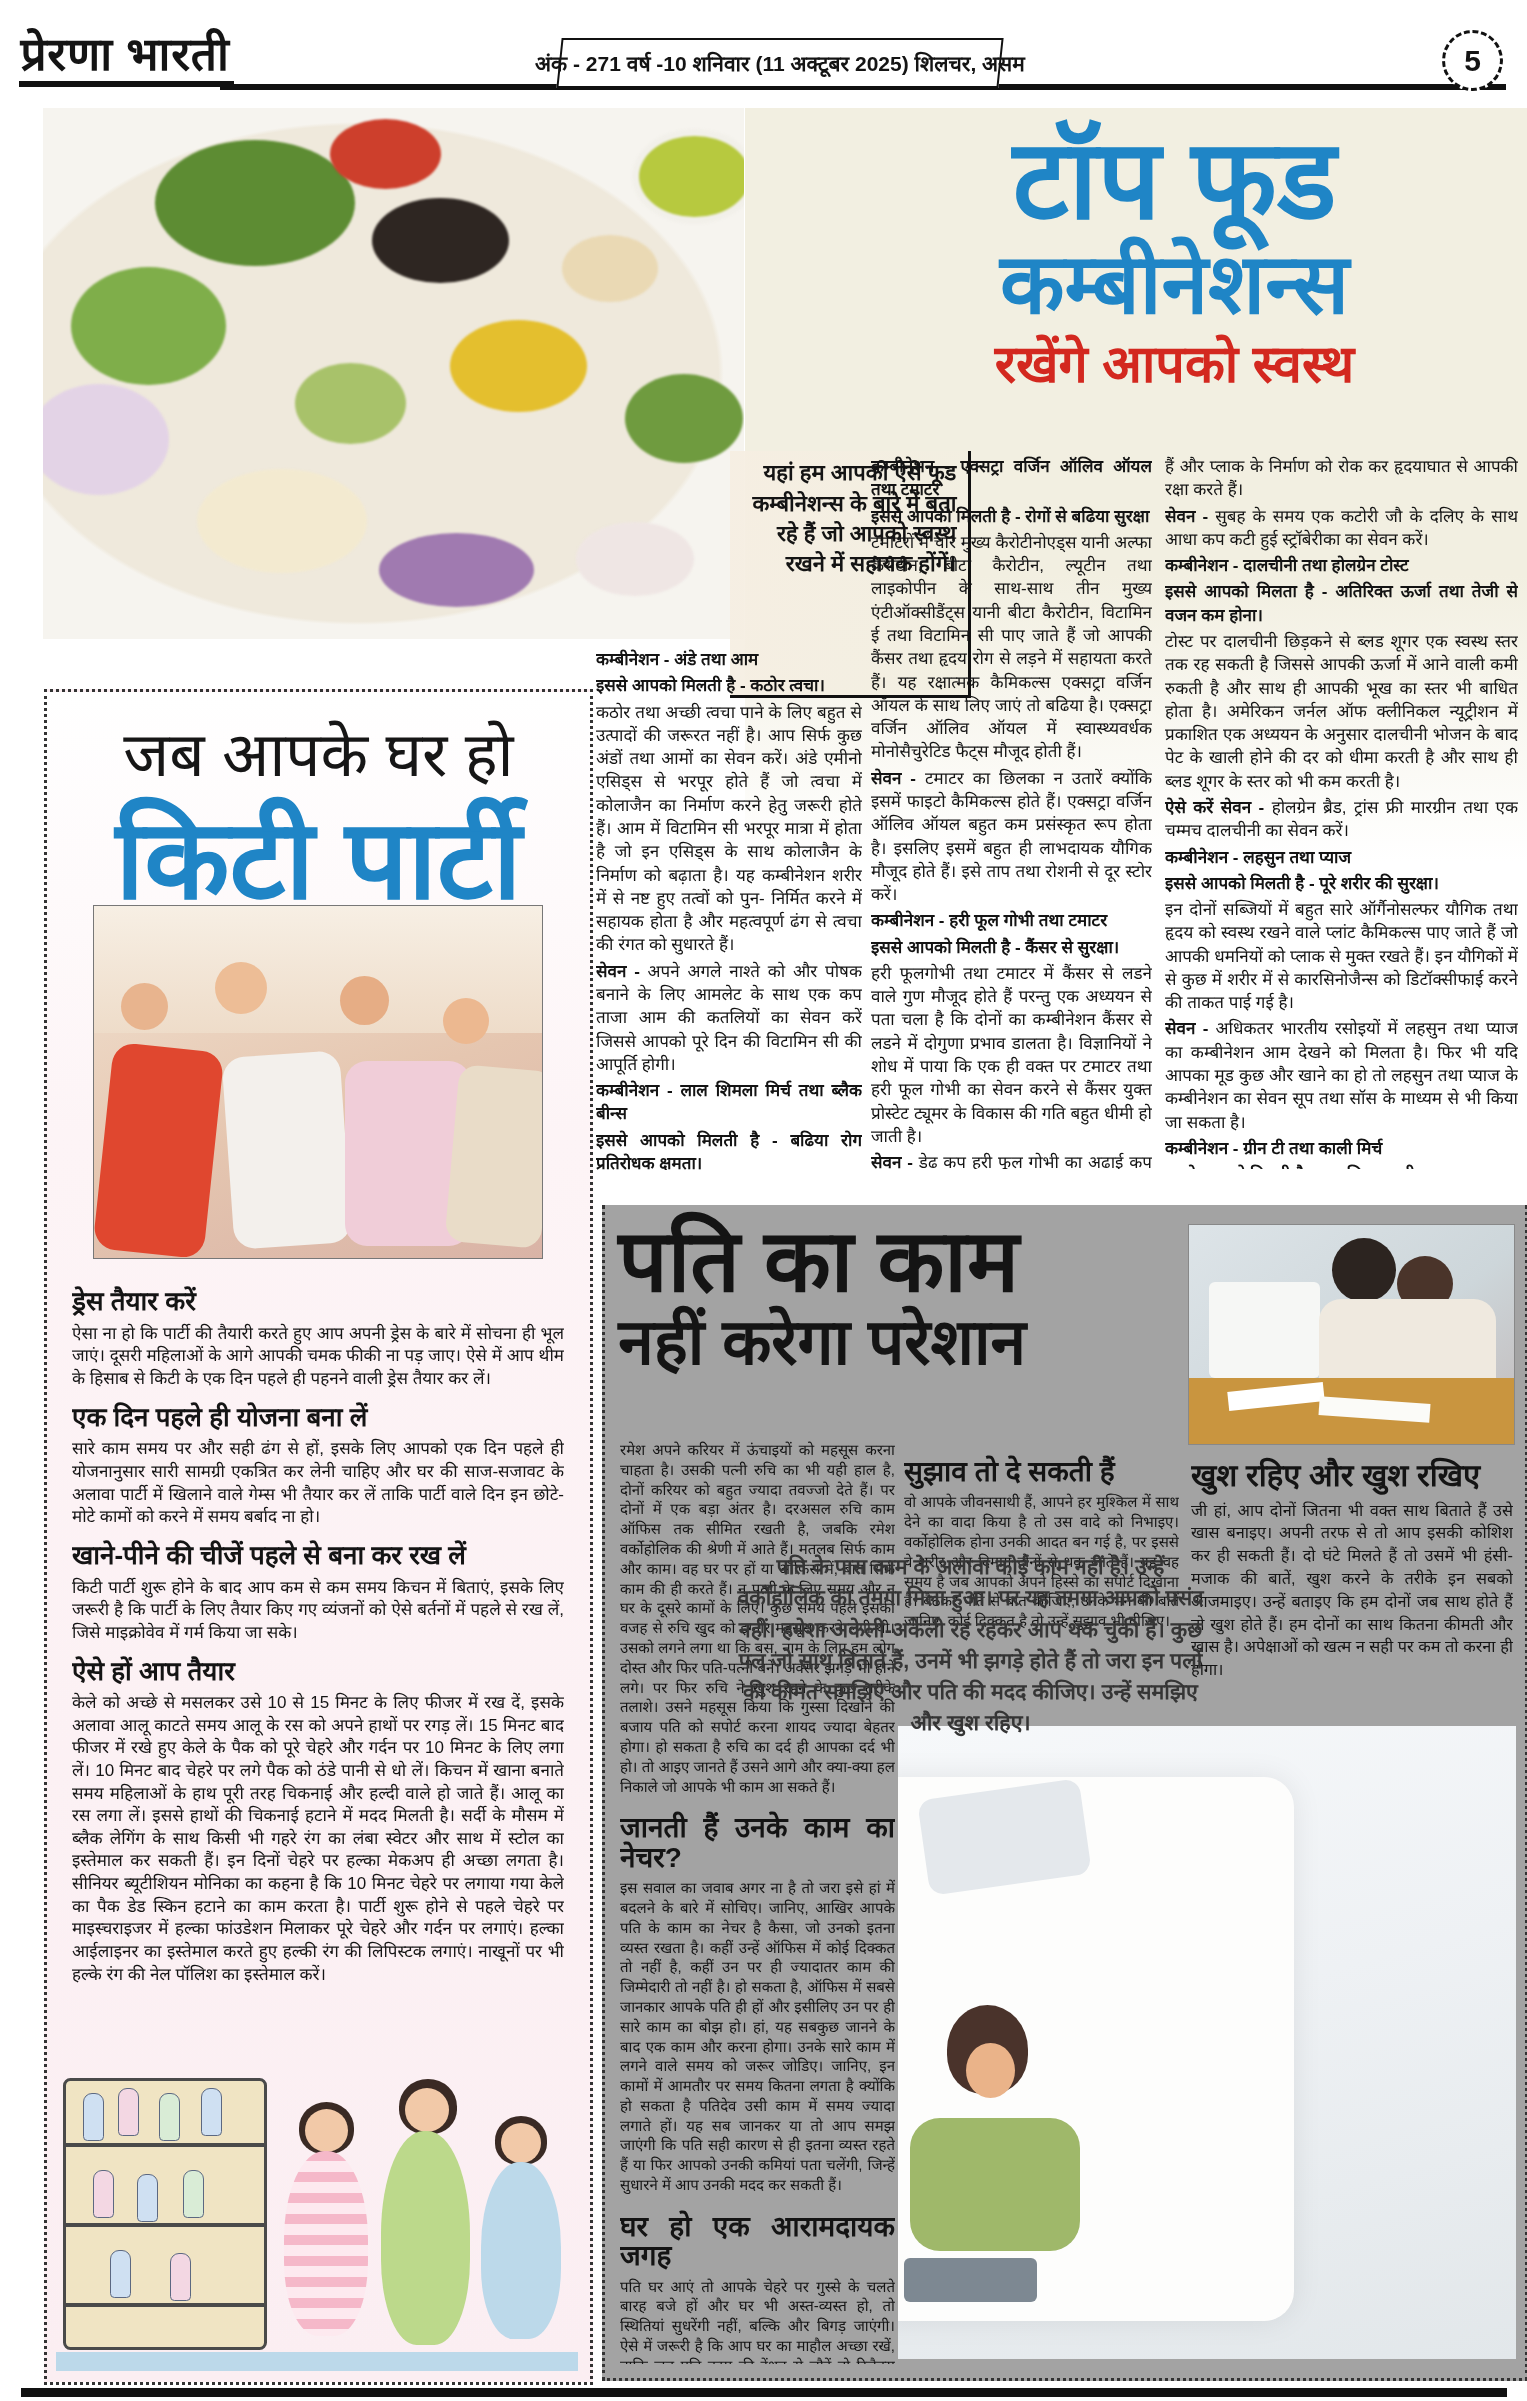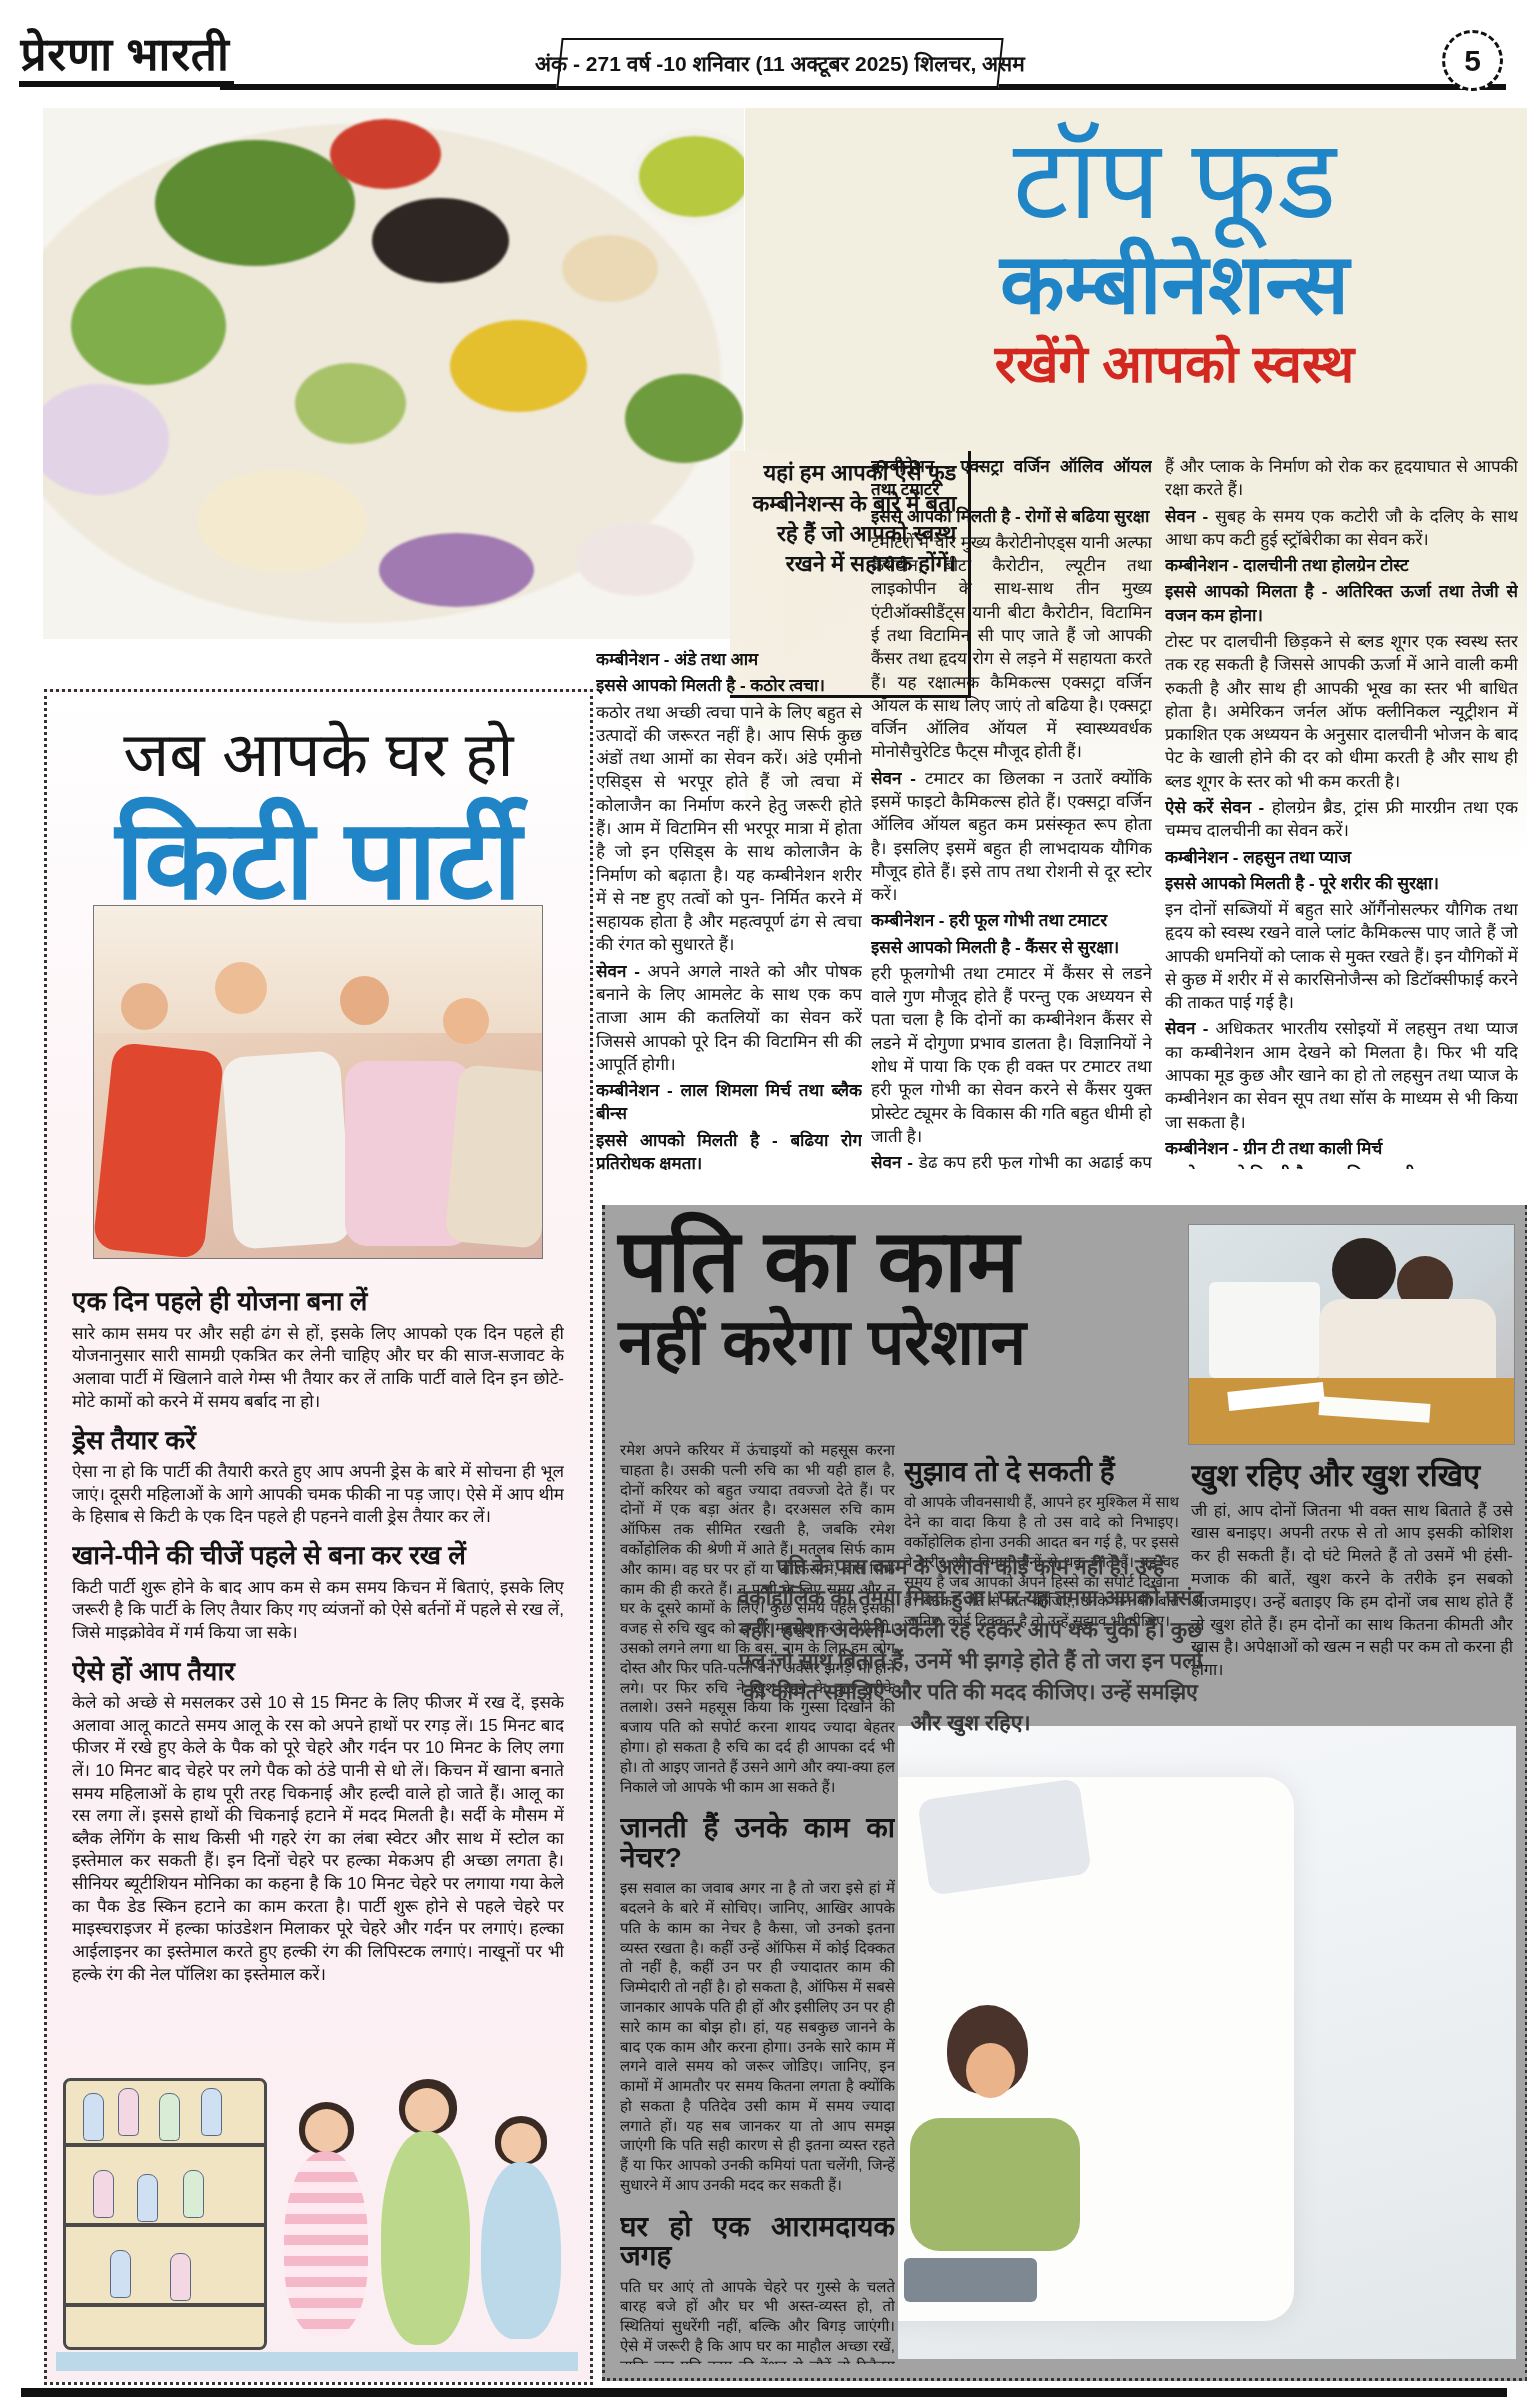--- a/index.html
+++ b/index.html
@@ -15,21 +15,21 @@
              transform:skewX(-6deg);display:flex;align-items:center;justify-content:center}
   .issue-text{transform:skewX(6deg);font-size:21px;font-weight:700;white-space:nowrap}
   .page-badge{left:1442px;top:30px;width:55px;height:55px;border:3.7px dashed #111;border-radius:50%;
               background:#fff;display:flex;align-items:center;justify-content:center;
               font-size:30px;font-weight:900}
 
   
   .cream-panel{left:745px;top:108px;width:782px;height:754px;
                background:linear-gradient(180deg,#f2efe1 0%,#f2efe1 62%,rgba(242,239,225,0) 100%)}
   .food-headline{left:821px;top:124px;width:707px;text-align:center;line-height:1.02}
-  .fh1{font-size:111px;font-weight:400;color:#1f85c6}
+  .fh1{font-size:111px;font-weight:700;color:#1f85c6}
   .fh2{font-size:84px;font-weight:900;color:#1f85c6;margin-top:4.4px}
   .fh3{font-size:52px;font-weight:900;color:#d3281f;margin-top:10.4px}
 
   .salad-photo{left:43px;top:108px;width:701px;height:531px;overflow:hidden;
                background:radial-gradient(ellipse at 45% 50%,#efe9dc 0 66%,#f6f4ef 67% 100%)}
   .blob{position:absolute;border-radius:50%;filter:blur(1.1px)}
 
   .food-intro{left:730px;top:451px;width:222px;height:237px;padding:7.4px 12px 0 4.4px;
               border-right:3.7px solid #111;border-bottom:3.7px solid #111;text-align:right;
               font-size:22px;font-weight:700;line-height:1.38;
@@ -181,26 +181,26 @@
     <div class="shape" style="left:78%;top:26%;width:46px;height:46px;border-radius:50%;background:#ecb890"></div>
     <div class="shape" style="left:2%;top:40%;width:111px;height:207px;border-radius:22px;background:#e0472f;transform:rotate(6deg)"></div>
     <div class="shape" style="left:30%;top:42%;width:118px;height:192px;border-radius:22px;background:#f3f0ec;transform:rotate(-4deg)"></div>
     <div class="shape" style="left:56%;top:44%;width:126px;height:185px;border-radius:22px;background:#f0cdd8"></div>
     <div class="shape" style="left:80%;top:46%;width:96px;height:177px;border-radius:19px;background:#e9dcc8;transform:rotate(5deg)"></div>
   </div>
 
   <div class="abs kitty-sections">
 
   <div class="ksec">
+        <h3>ड्रेस तैयार करें</h3>
+        <p>ऐसा ना हो कि पार्टी की तैयारी करते हुए आप अपनी ड्रेस के बारे में सोचना ही भूल जाएं। दूसरी महिलाओं के आगे आपकी चमक फीकी ना पड़ जाए। ऐसे में आप थीम के हिसाब से किटी के एक दिन पहले ही पहनने वाली ड्रेस तैयार कर लें।</p>
+      </div>
+      <div class="ksec">
         <h3>एक दिन पहले ही योजना बना लें</h3>
         <p>सारे काम समय पर और सही ढंग से हों, इसके लिए आपको एक दिन पहले ही योजनानुसार सारी सामग्री एकत्रित कर लेनी चाहिए और घर की साज-सजावट के अलावा पार्टी में खिलाने वाले गेम्स भी तैयार कर लें ताकि पार्टी वाले दिन इन छोटे-मोटे कामों को करने में समय बर्बाद ना हो।</p>
-      </div>
-      <div class="ksec">
-        <h3>ड्रेस तैयार करें</h3>
-        <p>ऐसा ना हो कि पार्टी की तैयारी करते हुए आप अपनी ड्रेस के बारे में सोचना ही भूल जाएं। दूसरी महिलाओं के आगे आपकी चमक फीकी ना पड़ जाए। ऐसे में आप थीम के हिसाब से किटी के एक दिन पहले ही पहनने वाली ड्रेस तैयार कर लें।</p>
       </div>
       <div class="ksec">
         <h3>खाने-पीने की चीजें पहले से बना कर रख लें</h3>
         <p>किटी पार्टी शुरू होने के बाद आप कम से कम समय किचन में बिताएं, इसके लिए जरूरी है कि पार्टी के लिए तैयार किए गए व्यंजनों को ऐसे बर्तनों में पहले से रख लें, जिसे माइक्रोवेव में गर्म किया जा सके।</p>
       </div>
       <div class="ksec">
         <h3>ऐसे हों आप तैयार</h3>
         <p>केले को अच्छे से मसलकर उसे 10 से 15 मिनट के लिए फीजर में रख दें, इसके अलावा आलू काटते समय आलू के रस को अपने हाथों पर रगड़ लें। 15 मिनट बाद फीजर में रखे हुए केले के पैक को पूरे चेहरे और गर्दन पर 10 मिनट के लिए लगा लें। 10 मिनट बाद चेहरे पर लगे पैक को ठंडे पानी से धो लें। किचन में खाना बनाते समय महिलाओं के हाथ पूरी तरह चिकनाई और हल्दी वाले हो जाते हैं। आलू का रस लगा लें। इससे हाथों की चिकनाई हटाने में मदद मिलती है। सर्दी के मौसम में ब्लैक लेगिंग के साथ किसी भी गहरे रंग का लंबा स्वेटर और साथ में स्टोल का इस्तेमाल कर सकती हैं। इन दिनों चेहरे पर हल्का मेकअप ही अच्छा लगता है। सीनियर ब्यूटीशियन मोनिका का कहना है कि 10 मिनट चेहरे पर लगाया गया केले का पैक डेड स्किन हटाने का काम करता है। पार्टी शुरू होने से पहले चेहरे पर माइस्चराइजर में हल्का फांउडेशन मिलाकर पूरे चेहरे और गर्दन पर लगाएं। हल्का आईलाइनर का इस्तेमाल करते हुए हल्की रंग की लिपिस्टक लगाएं। नाखूनों पर भी हल्के रंग की नेल पॉलिश का इस्तेमाल करें।</p>
       </div>
     </div>

